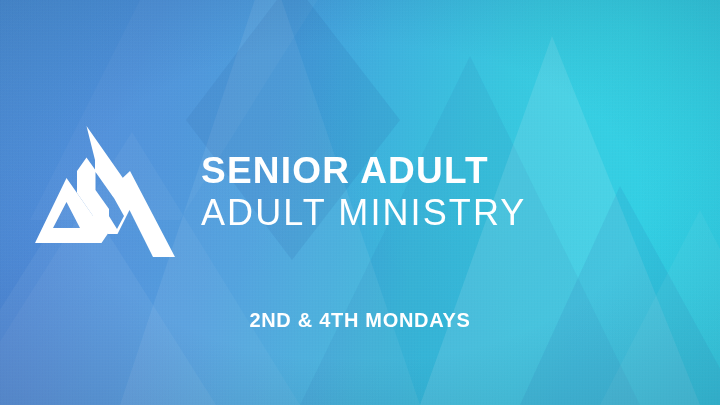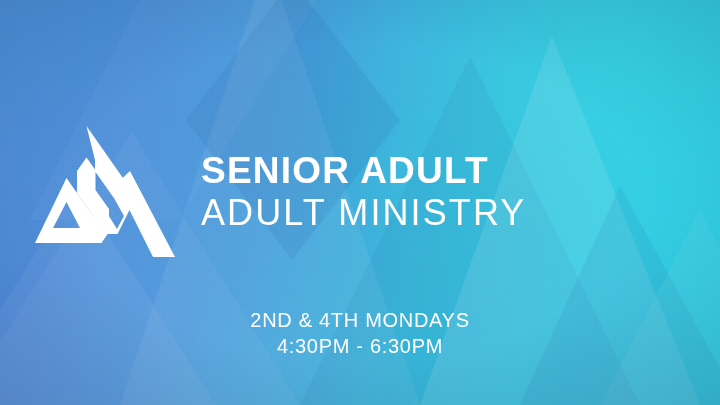--- a/index.html
+++ b/index.html
@@ -114,21 +114,21 @@
   .schedule {
     position: absolute;
     left: 0;
     right: 0;
     top: 308px;
     text-align: center;
   }
   .sched-line {
     color: #ffffff;
     font-size: 20px;
-    font-weight: 400;
+    font-weight: 700;
     letter-spacing: 0.7px;
     line-height: 1.28;
     white-space: nowrap;
   }
 </style>
 </head>
 <body>
 
 <div id="slide">
 
@@ -212,17 +212,16 @@
 
       <div class="wordmark">
         <div class="wm-line1">SENIOR ADULT</div>
         <div class="wm-line2">ADULT MINISTRY</div>
       </div>
 
     </div>
 
     <div class="schedule">
       <div class="sched-line">2ND &amp; 4TH MONDAYS</div>
-      <div class="sched-line">4:30PM - 6:30PM</div>
     </div>
 
   </div>
 </div>
 
 </body></html>

